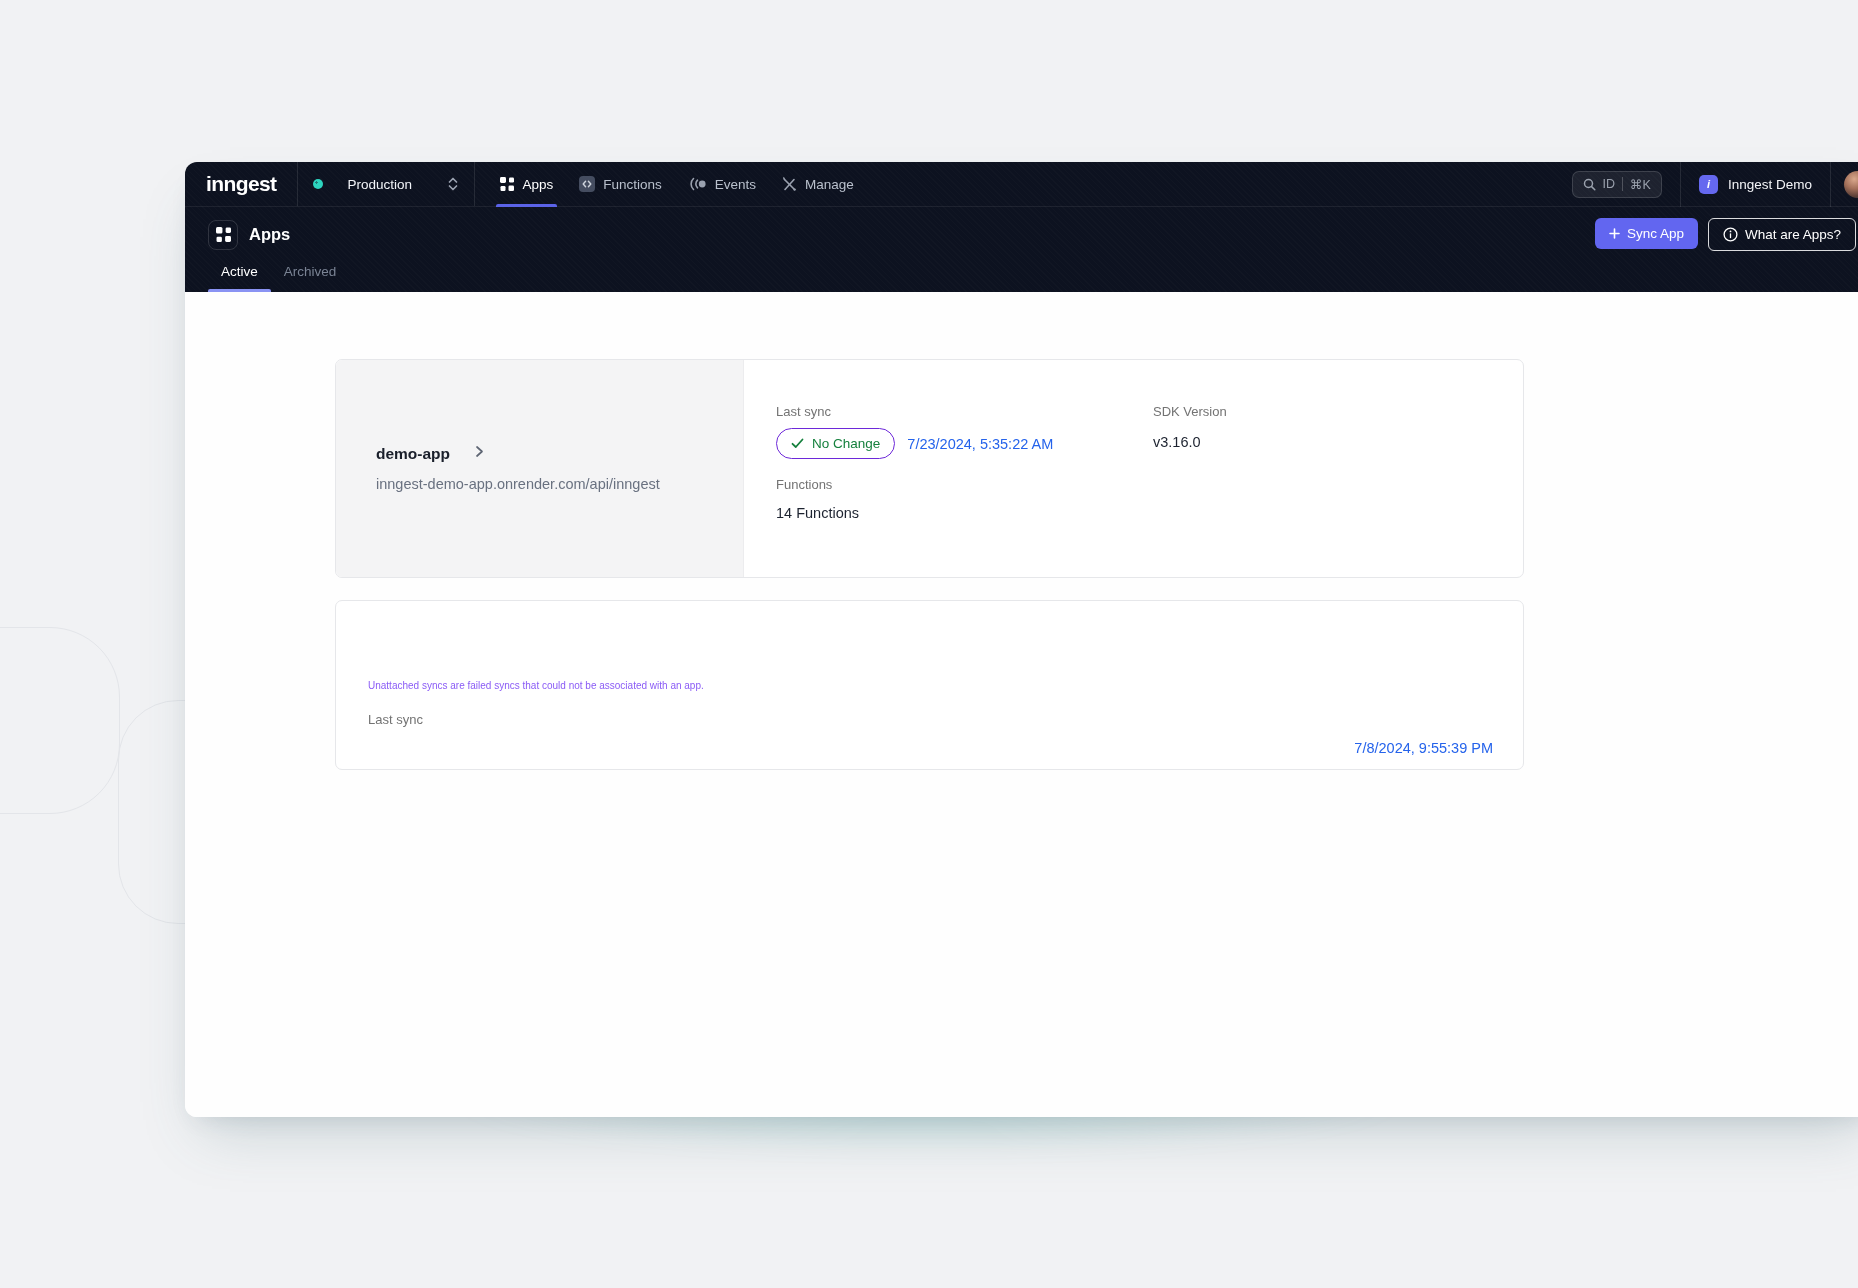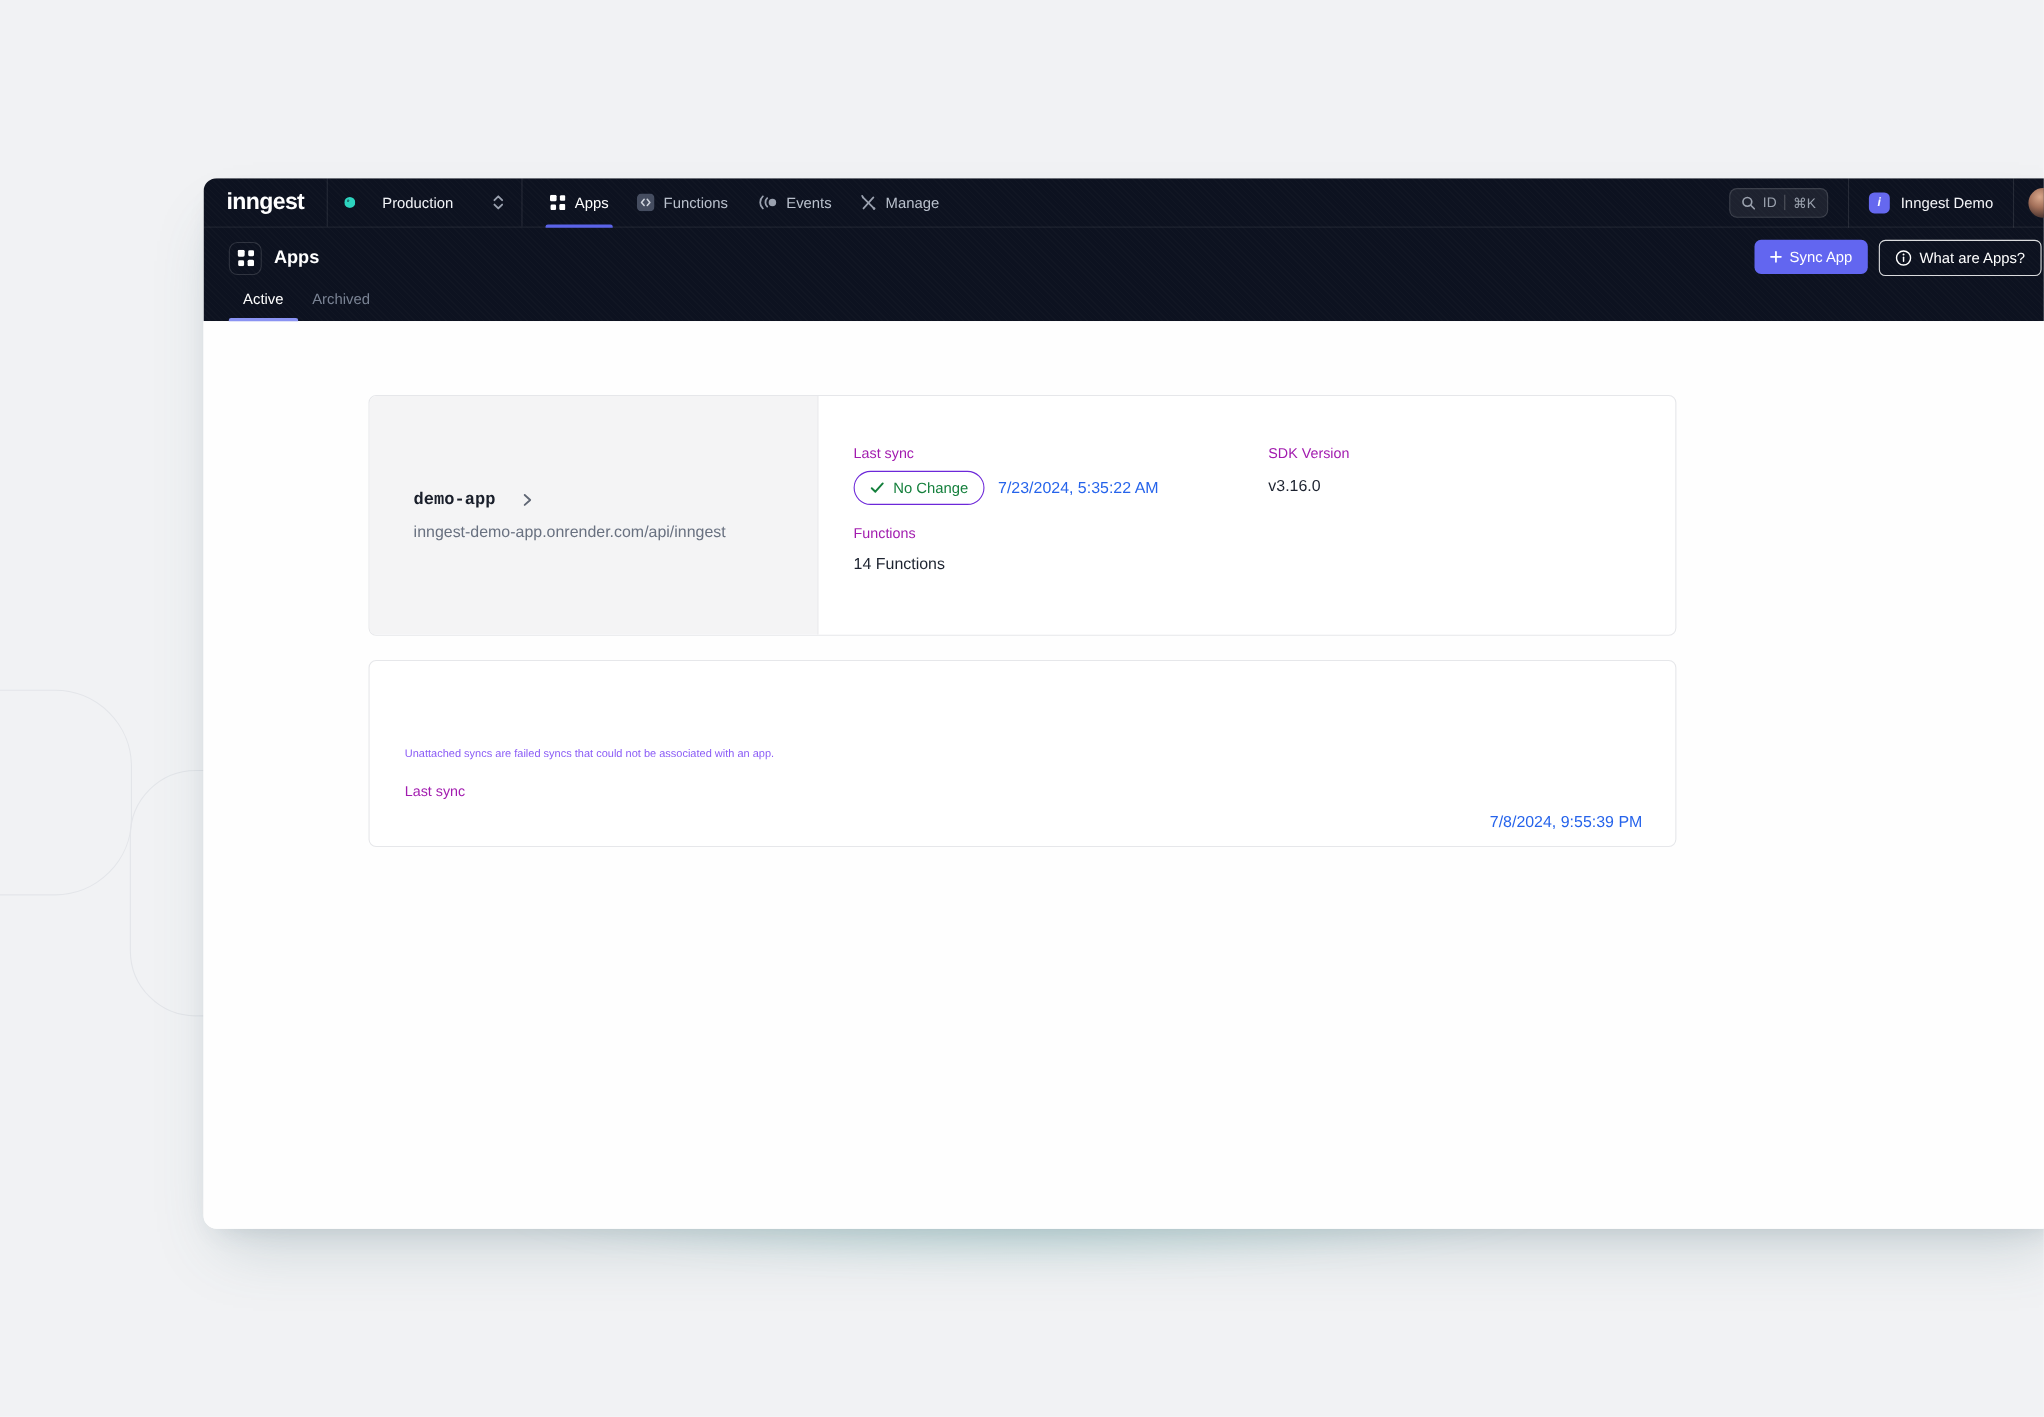--- a/index.html
+++ b/index.html
@@ -106,26 +106,26 @@
   .card {
     width:1189px; margin-left:150px; display:flex; overflow:hidden;
     border:1px solid #e6e7ea; border-radius:7px; background:#fff;
   }
   .card-app { margin-top:67px; height:219px; }
   .card-unattached { margin-top:22px; height:170px; }
   .card-left {
     width:408px; flex:0 0 408px; background:#f4f4f5; border-right:1px solid #ececee;
     display:flex; flex-direction:column; justify-content:center; padding:0 40px;
   }
-  .card-title-row { display:flex; align-items:center; gap:25px; cursor:pointer;font-family:Liberation Mono, monospace; }
+  .card-title-row { display:flex; align-items:flex-start; gap:25px; cursor:pointer; }
   .card-title { font-size:15.5px; font-weight:700; color:#1a1f2b; }
   .card-url { margin-top:13px; font-size:14.5px; color:#697180; }
   .card-right { flex:1; padding:44px 30px 0 32px; }
   .grid-2 { display:grid; grid-template-columns:1fr 340px; }
-  .field-label { font-size:13px; color:#a21caf; }
+  .field-label { font-size:13px; color:#737373; }
   .sync-row { display:flex; align-items:center; gap:12px; margin-top:9px; }
   .badge {
     display:inline-flex; align-items:center; gap:8px; height:31px; padding:0 14px;
     border:1px solid #6d28d9; border-radius:16px;
     color:#15803d; font-size:13.5px; font-weight:500; background:#fff;
   }
   .link-date { color:#2563eb; font-size:14.5px; font-weight:500; cursor:pointer;text-align:right; }
   .field-value { font-size:14.5px; color:#1d2330; }
   .desc { font-size:10px; color:#8b5cf6;margin-top:34px; }
 

